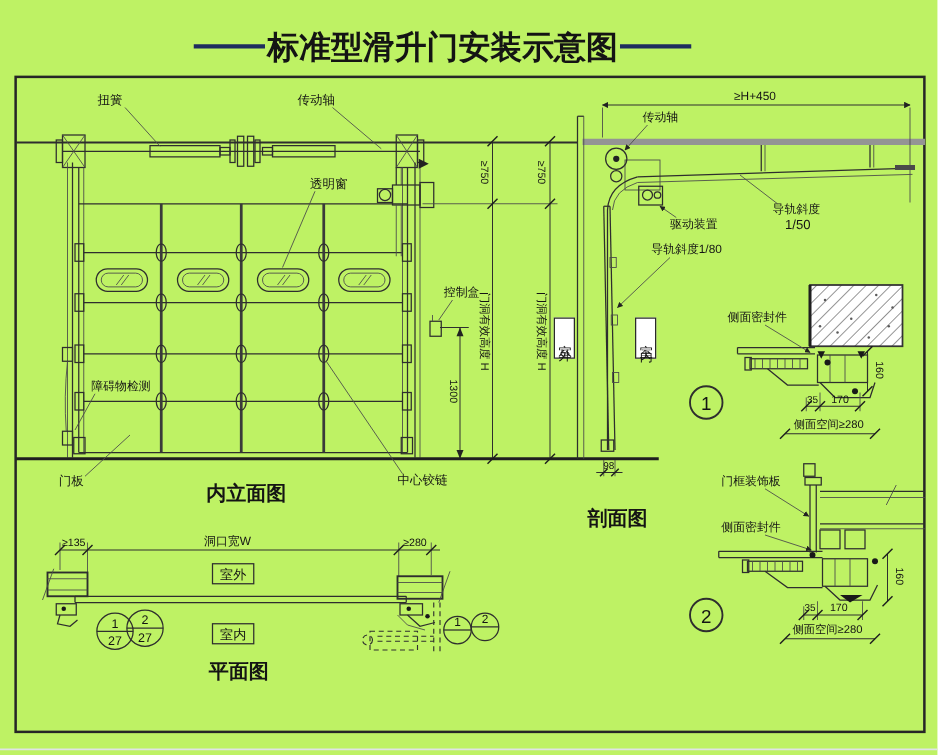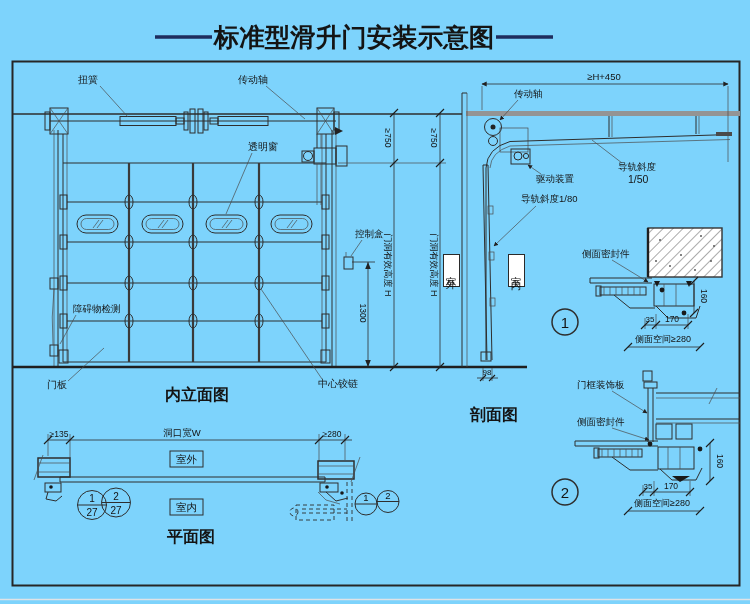--- a/index.html
+++ b/index.html
@@ -1,16 +1,16 @@
 <!DOCTYPE html>
 <html><head>
 <meta charset="utf-8">
 <style>
   html,body{margin:0;padding:0;background:#fff;}
-  #stage{position:relative;width:750px;height:604px;background:#7dd3fc;overflow:hidden;
+  #stage{position:relative;width:750px;height:604px;background:#bef264;overflow:hidden;
          font-family:"Liberation Sans",sans-serif;}
   svg{position:absolute;left:0;top:0;}
   svg text{fill:#141414;font-family:"Liberation Sans",sans-serif;}
   .ln{stroke:#2e2e2e;stroke-width:1;fill:none}
   .ln2{stroke:#2e2e2e;stroke-width:1.5;fill:none}
   .thick{stroke:#1f1f1f;stroke-width:2.4;fill:none}
   .thin{stroke:#4a4a4a;stroke-width:.7;fill:none}
   .dimln{stroke:#2e2e2e;stroke-width:.8;fill:none}
   .dash{stroke:#2e2e2e;stroke-width:.9;fill:none;stroke-dasharray:4 3}
   .tick{stroke:#1d1d1d;stroke-width:1.1}

